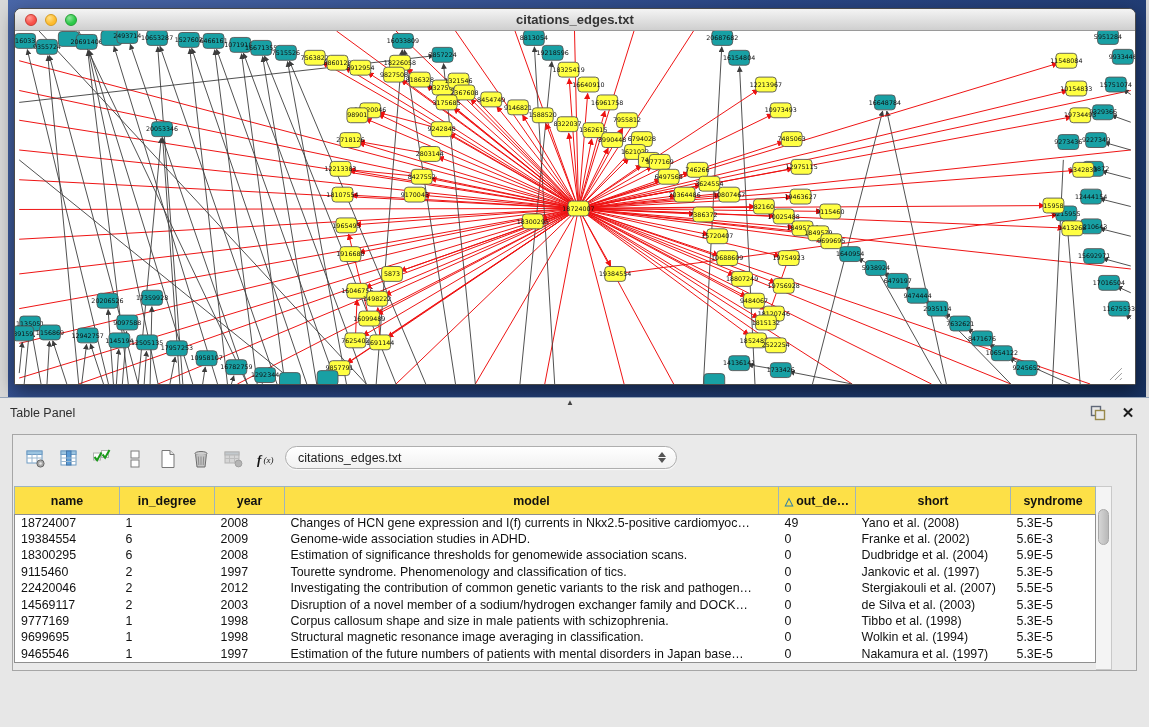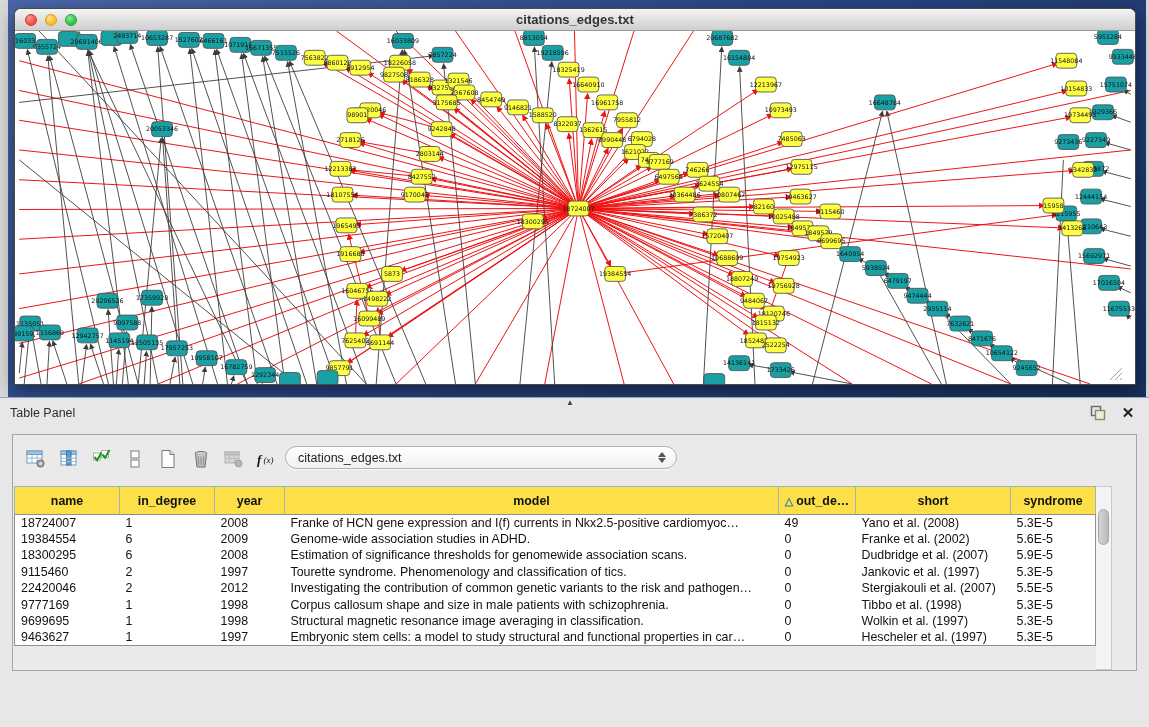--- a/index.html
+++ b/index.html
@@ -934,41 +934,41 @@
               <th><span class="sort-tri">△</span>out_de…</th>
               <th>short</th>
               <th>syndrome</th>
             </tr>
           </thead>
         <tbody>
             <tr>
               <td>18724007</td>
               <td>1</td>
               <td>2008</td>
-              <td>Franke of HCN gene expression and I(f) currents in Nkx2.5-positive cardiomyoc…</td>
+              <td>Changes of HCN gene expression and I(f) currents in Nkx2.5-positive cardiomyoc…</td>
               <td>49</td>
               <td>Yano et al. (2008)</td>
               <td>5.3E-5</td>
             </tr>
             <tr>
               <td>19384554</td>
               <td>6</td>
               <td>2009</td>
               <td>Genome-wide association studies in ADHD.</td>
               <td>0</td>
               <td>Franke et al. (2002)</td>
-              <td>5.6E-5</td>
+              <td>5.6E-3</td>
             </tr>
             <tr>
               <td>18300295</td>
               <td>6</td>
               <td>2008</td>
               <td>Estimation of significance thresholds for genomewide association scans.</td>
               <td>0</td>
-              <td>Dudbridge et al. (2007)</td>
+              <td>Dudbridge et al. (2004)</td>
               <td>5.9E-5</td>
             </tr>
             <tr>
               <td>9115460</td>
               <td>2</td>
               <td>1997</td>
               <td>Tourette syndrome. Phenomenology and classification of tics.</td>
               <td>0</td>
               <td>Jankovic et al. (1997)</td>
               <td>5.3E-5</td>
@@ -976,44 +976,53 @@
             <tr>
               <td>22420046</td>
               <td>2</td>
               <td>2012</td>
               <td>Investigating the contribution of common genetic variants to the risk and pathogen…</td>
               <td>0</td>
               <td>Stergiakouli et al. (2007)</td>
               <td>5.5E-5</td>
             </tr>
             <tr>
+              <td>14569117</td>
+              <td>2</td>
+              <td>2003</td>
+              <td>Disruption of a novel member of a sodium/hydrogen exchanger family and DOCK…</td>
+              <td>0</td>
+              <td>de Silva et al. (2003)</td>
+              <td>5.3E-5</td>
+            </tr>
+            <tr>
               <td>9777169</td>
               <td>1</td>
               <td>1998</td>
               <td>Corpus callosum shape and size in male patients with schizophrenia.</td>
               <td>0</td>
               <td>Tibbo et al. (1998)</td>
               <td>5.3E-5</td>
             </tr>
             <tr>
               <td>9699695</td>
               <td>1</td>
               <td>1998</td>
               <td>Structural magnetic resonance image averaging in classification.</td>
               <td>0</td>
-              <td>Wolkin et al. (1997)</td>
+              <td>Wolkin et al. (1994)</td>
               <td>5.3E-5</td>
             </tr>
             <tr>
-              <td>9463627</td>
+              <td>9465546</td>
               <td>1</td>
               <td>1997</td>
-              <td>Embryonic stem cells: a model to study structural and functional properties in car…</td>
+              <td>Estimation of the future numbers of patients with mental disorders in Japan base…</td>
               <td>0</td>
-              <td>Hescheler et al. (1997)</td>
+              <td>Nakamura et al. (1997)</td>
               <td>5.3E-5</td>
             </tr>
           </tbody>
       </table>
       <div class="vscroll">
         <div class="vthumb"></div>
       </div>
     </div>
   </div>
 

